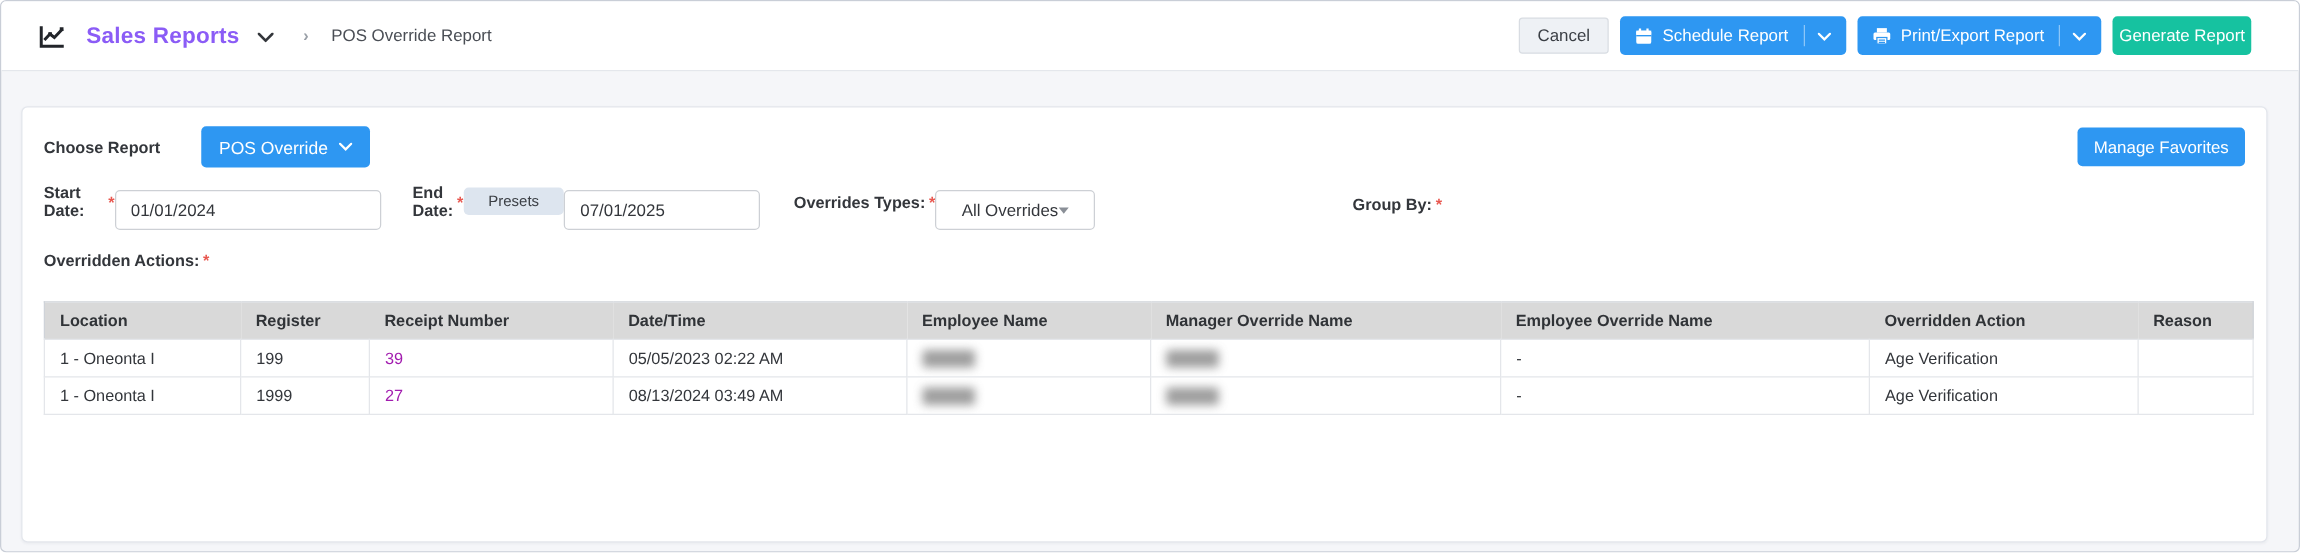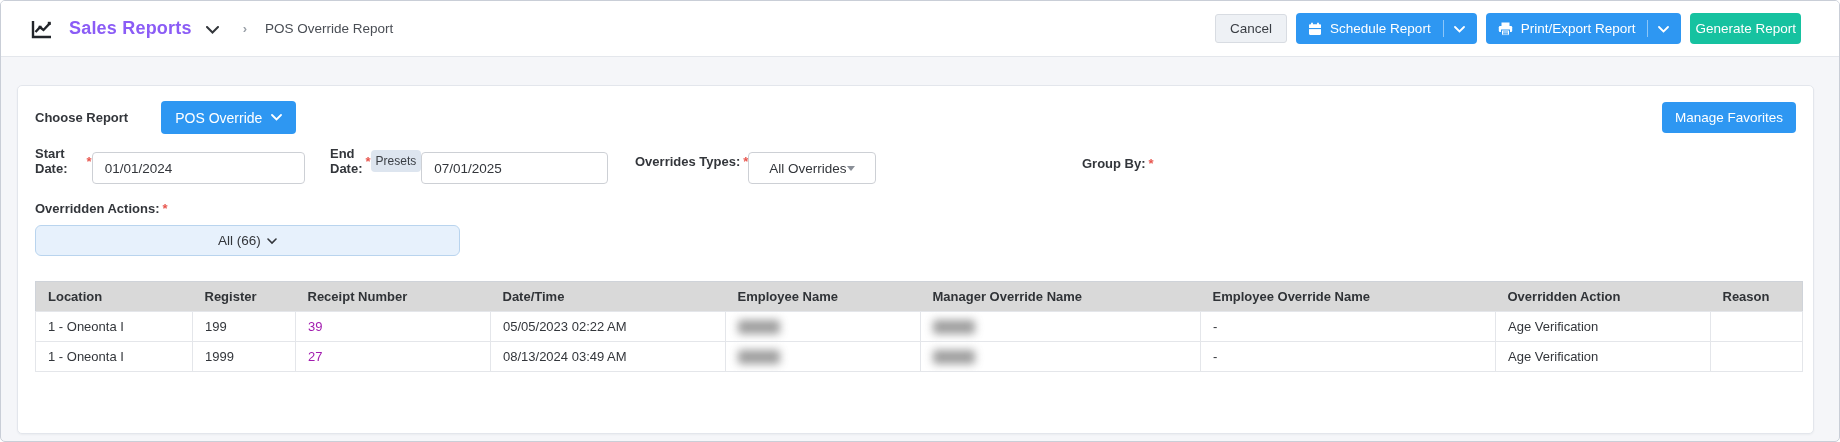--- a/index.html
+++ b/index.html
@@ -32,21 +32,21 @@
 
   .filters { display:flex; margin-top:18px; }
   .fcol { display:flex; flex-direction:row; }
   .fcol .lblrow { display:flex; align-items:center; height:18px; margin-bottom:9px; }
   .req { color:#e8564e; margin-left:3px; font-size:13px; font-weight:700; }
   .tinput { height:32px; width:100%; border:1px solid #cdd0d5; border-radius:4px; padding:0 12px; font-size:13.5px; color:#33363b; font-family:inherit; background:#fff; }
   .c1 { width:270px; }
   .c2 { width:278px; margin-left:25px; }
   .c3 { width:420px; margin-left:27px; }
   .c4 { width:418px; margin-left:27px;align-items:center; }
-  .presets { margin-left:auto; height:22px; background:#dde5ef; border:none; border-radius:4px; font-size:12px; color:#3a3e44; padding:0 5px; font-family:inherit; cursor:pointer; }
+  .presets { margin-left:auto; height:22px; background:#dde5ef; border:none; border-radius:4px; font-size:12px; color:#3a3e44; padding:0 20px; font-family:inherit; cursor:pointer; }
   .ddl { height:32px; border:1px solid #cdd0d5; border-radius:4px; display:flex; align-items:center; padding:0 20px; font-size:13.5px; color:#33363b; background:#fff; cursor:pointer; }
   .ddl .caret-tri { margin-left:auto; width:0; height:0; border-left:4.5px solid transparent; border-right:4.5px solid transparent; border-top:5px solid #8a8f97; }
   .ddl .caret-svg { margin-left:auto; display:inline-flex; }
 
   .oa-wrap { margin-top:17px; }
   .oa-btn { margin-top:9px; width:425px; height:31px; background:#e7f1fc; border:1px solid #b9d4ee; border-radius:6px; display:flex; align-items:center; justify-content:center; font-size:13.5px; color:#33363b; cursor:pointer; gap:6px; }
 
   
   table { border-collapse:collapse; table-layout:fixed; width:1767px; margin-top:25px; border:1px solid #cfd3d9; font-size:13px; color:#33363b; }
   thead th { background:#d9d9d9; text-align:left; font-weight:700; height:30px; padding:0 12px; color:#303337; }
@@ -164,28 +164,20 @@
           <span class="req">*</span>
         </div>
       </div>
     </div>
 
     <div class="oa-wrap">
       <div class="lblrow" style="display:flex; ">
         <span class="lbl">Overridden Actions:</span>
         <span class="req">*</span>
       </div>
-      <div class="oa-btn">
-        <span>All (66)</span>
-        <span style="display:inline-flex; margin-top:2px;">
-            <svg width="10" height="7" viewBox="0 0 10 7">
-              <path d="M1 1 L5 5 L9 1" stroke="#33363b" stroke-width="1.6" fill="none" stroke-linecap="round"></path>
-            </svg>
-          </span>
-      </div>
     </div>
 
     <table>
       <colgroup>
           <col style="width: 157px;">
           <col style="width: 103px;">
           <col style="width: 195px;">
           <col style="width: 235px;">
           <col style="width: 195px;">
           <col style="width: 280px;">

